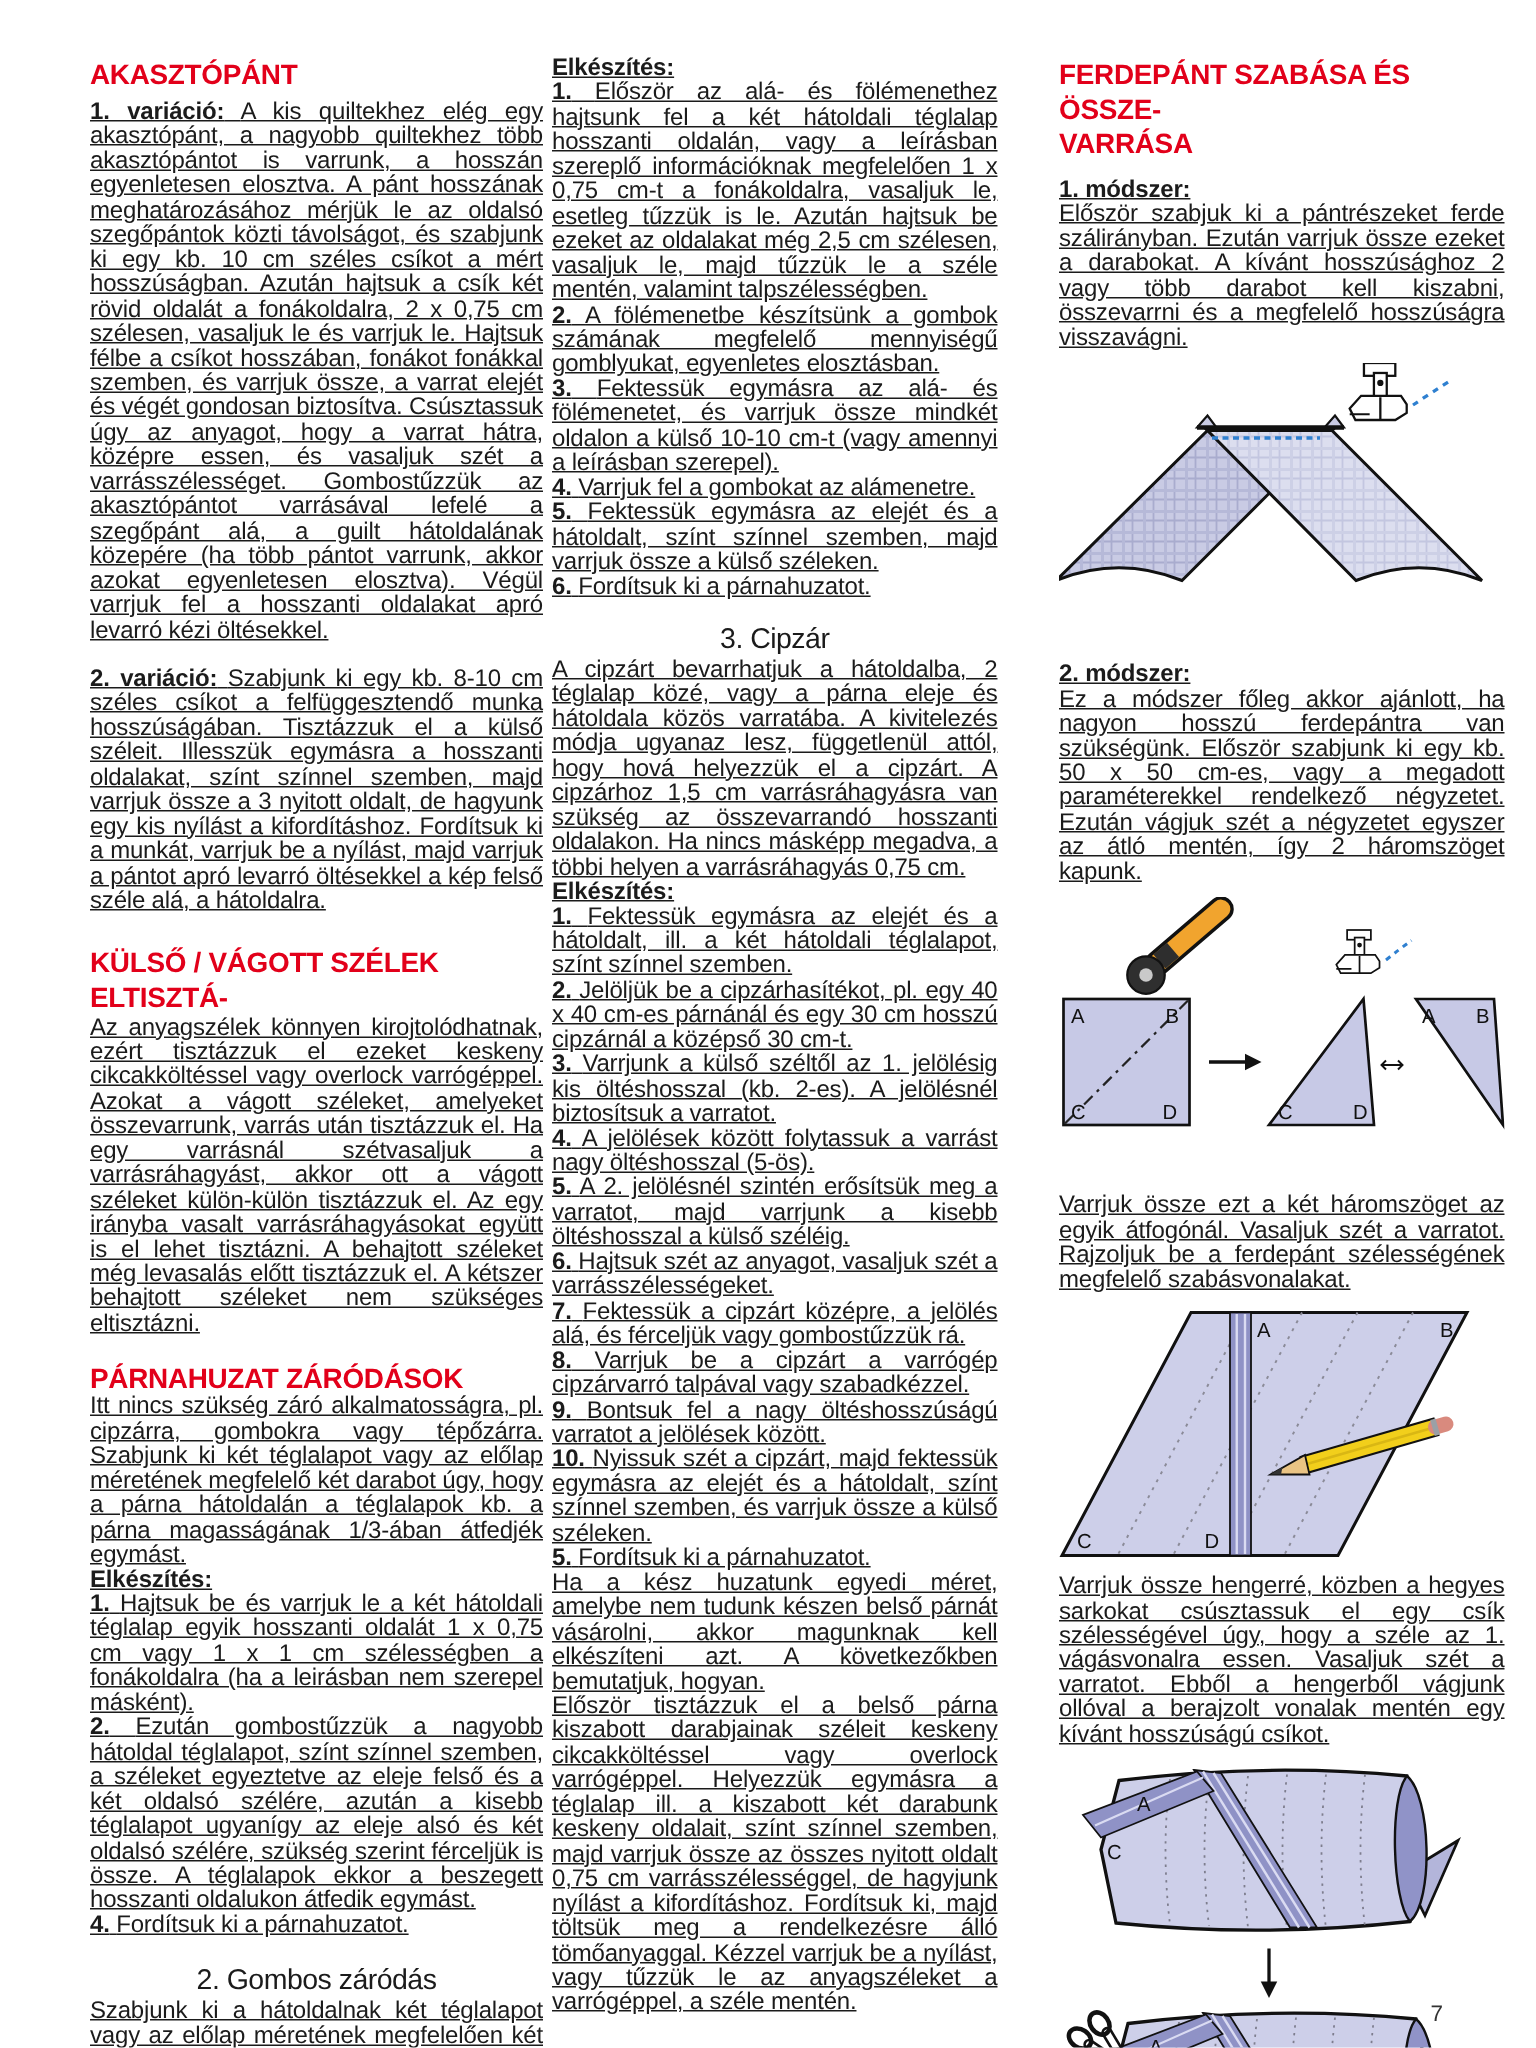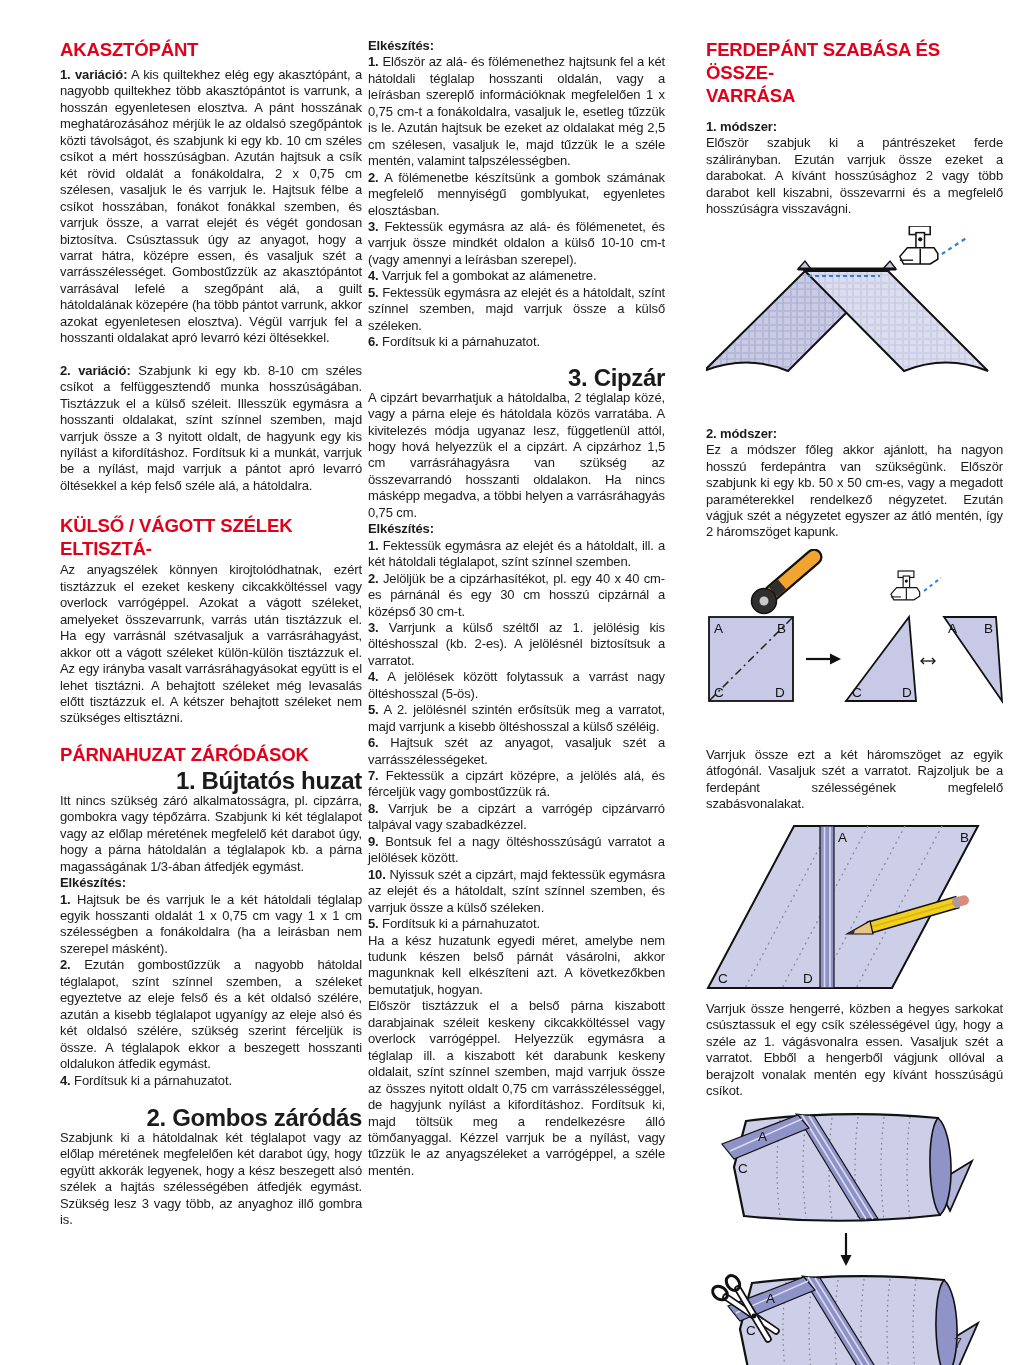--- a/index.html
+++ b/index.html
@@ -2,27 +2,27 @@
 <html><head>
 <meta charset="utf-8">
 <style>
   html,body{margin:0;padding:0;}
   body{width:1024px;height:1365px;position:relative;background:#ffffff;
        font-family:"Liberation Sans",sans-serif;color:#1b1b1b;overflow:hidden;}
   .col{position:absolute;top:0;padding-top:38px;text-align:justify;}
   #col1{left:60px;width:302px;}
   #col2{left:368px;width:297px;}
   #col3{left:706px;width:297px;}
-  .col p{margin:0;font-size:13px;line-height:16.45px;letter-spacing:-0.12px;}
+  .col p{margin:0;font-size:16px;line-height:16.45px;letter-spacing:-0.12px;text-decoration:underline;}
   .lead{font-weight:bold;}
   .blabel{font-weight:bold;font-size:13px;}
   h1.red{color:#e2001a;font-size:18.6px;line-height:23px;margin:0;font-weight:bold;
          letter-spacing:-0.2px;text-align:left;}
-  h2.sub{font-size:24px;line-height:25px;margin:0;font-weight:bold;
-         letter-spacing:-0.35px;text-align:right;}
+  h2.sub{font-size:19px;line-height:25px;margin:0;font-weight:normal;
+         letter-spacing:-0.35px;text-align:center;}
   .blk{display:block;}
   .mt2{margin-top:2px!important;}
   .mt6{margin-top:6px!important;}
   .mt12{margin-top:12px!important;}
   .mt14{margin-top:14px!important;}
   .mt16{margin-top:16px!important;}
   .mt18{margin-top:18px!important;}
   .mt20{margin-top:20px!important;}
   svg.diagram{display:block;margin:8px 0;}
   #page-number{position:absolute;right:62px;bottom:14px;font-size:15px;color:#333;}
@@ -76,21 +76,20 @@
 
   <div class="col" id="col1">
     <h1 class="red">AKASZTÓPÁNT</h1>
     <p class="mt6"><b class="lead">1. variáció:</b> <span>A kis quiltekhez elég egy akasztópánt, a nagyobb quiltekhez több akasztópántot is varrunk, a hosszán egyenletesen elosztva. A pánt hosszának meghatározásához mérjük le az oldalsó szegőpántok közti távolságot, és szabjunk ki egy kb. 10 cm széles csíkot a mért hosszúságban. Azután hajtsuk a csík két rövid oldalát a fonákoldalra, 2 x 0,75 cm szélesen, vasaljuk le és varrjuk le. Hajtsuk félbe a csíkot hosszában, fonákot fonákkal szemben, és varrjuk össze, a varrat elejét és végét gondosan biztosítva. Csúsztassuk úgy az anyagot, hogy a varrat hátra, középre essen, és vasaljuk szét a varrásszélességet. Gombostűzzük az akasztópántot varrásával lefelé a szegőpánt alá, a guilt hátoldalának közepére (ha több pántot varrunk, akkor azokat egyenletesen elosztva). Végül varrjuk fel a hosszanti oldalakat apró levarró kézi öltésekkel.</span></p>
     <p class="mt16"><b class="lead">2. variáció:</b> <span>Szabjunk ki egy kb. 8-10 cm széles csíkot a felfüggesztendő munka hosszúságában. Tisztázzuk el a külső széleit. Illesszük egymásra a hosszanti oldalakat, színt színnel szemben, majd varrjuk össze a 3 nyitott oldalt, de hagyunk egy kis nyílást a kifordításhoz. Fordítsuk ki a munkát, varrjuk be a nyílást, majd varrjuk a pántot apró levarró öltésekkel a kép felső széle alá, a hátoldalra.</span></p>
     <h1 class="red mt20">
         <span class="blk">KÜLSŐ / VÁGOTT SZÉLEK ELTISZTÁ-</span>
       </h1>
     <p class="mt2">Az anyagszélek könnyen kirojtolódhatnak, ezért tisztázzuk el ezeket keskeny cikcakköltéssel vagy overlock varrógéppel. Azokat a vágott széleket, amelyeket összevarrunk, varrás után tisztázzuk el. Ha egy varrásnál szétvasaljuk a varrásráhagyást, akkor ott a vágott széleket külön-külön tisztázzuk el. Az egy irányba vasalt varrásráhagyásokat együtt is el lehet tisztázni. A behajtott széleket még levasalás előtt tisztázzuk el. A kétszer behajtott széleket nem szükséges eltisztázni.</p>
     <h1 class="red mt16">PÁRNAHUZAT ZÁRÓDÁSOK</h1>
-    <h2 class="sub mt2">1. Bújtatós huzat</h2>
     <p>Itt nincs szükség záró alkalmatosságra, pl. cipzárra, gombokra vagy tépőzárra. Szabjunk ki két téglalapot vagy az előlap méretének megfelelő két darabot úgy, hogy a párna hátoldalán a téglalapok kb. a párna magasságának 1/3-ában átfedjék egymást.</p>
     <p class="blabel">Elkészítés:</p>
     <p><b class="lead">1.</b> <span>Hajtsuk be és varrjuk le a két hátoldali téglalap egyik hosszanti oldalát 1 x 0,75 cm vagy 1 x 1 cm szélességben a fonákoldalra (ha a leirásban nem szerepel másként).</span></p>
     <p><b class="lead">2.</b> <span>Ezután gombostűzzük a nagyobb hátoldal téglalapot, színt színnel szemben, a széleket egyeztetve az eleje felső és a két oldalsó szélére, azután a kisebb téglalapot ugyanígy az eleje alsó és két oldalsó szélére, szükség szerint férceljük is össze. A téglalapok ekkor a beszegett hosszanti oldalukon átfedik egymást.</span></p>
     <p><b class="lead">4.</b> <span>Fordítsuk ki a párnahuzatot.</span></p>
     <h2 class="sub mt16">2. Gombos záródás</h2>
     <p>Szabjunk ki a hátoldalnak két téglalapot vagy az előlap méretének megfelelően két darabot úgy, hogy együtt akkorák legyenek, hogy a kész beszegett alsó szélek a hajtás szélességében átfedjék egymást. Szükség lesz 3 vagy több, az anyaghoz illő gombra is.</p>
   </div>
 
   <div class="col" id="col2">

